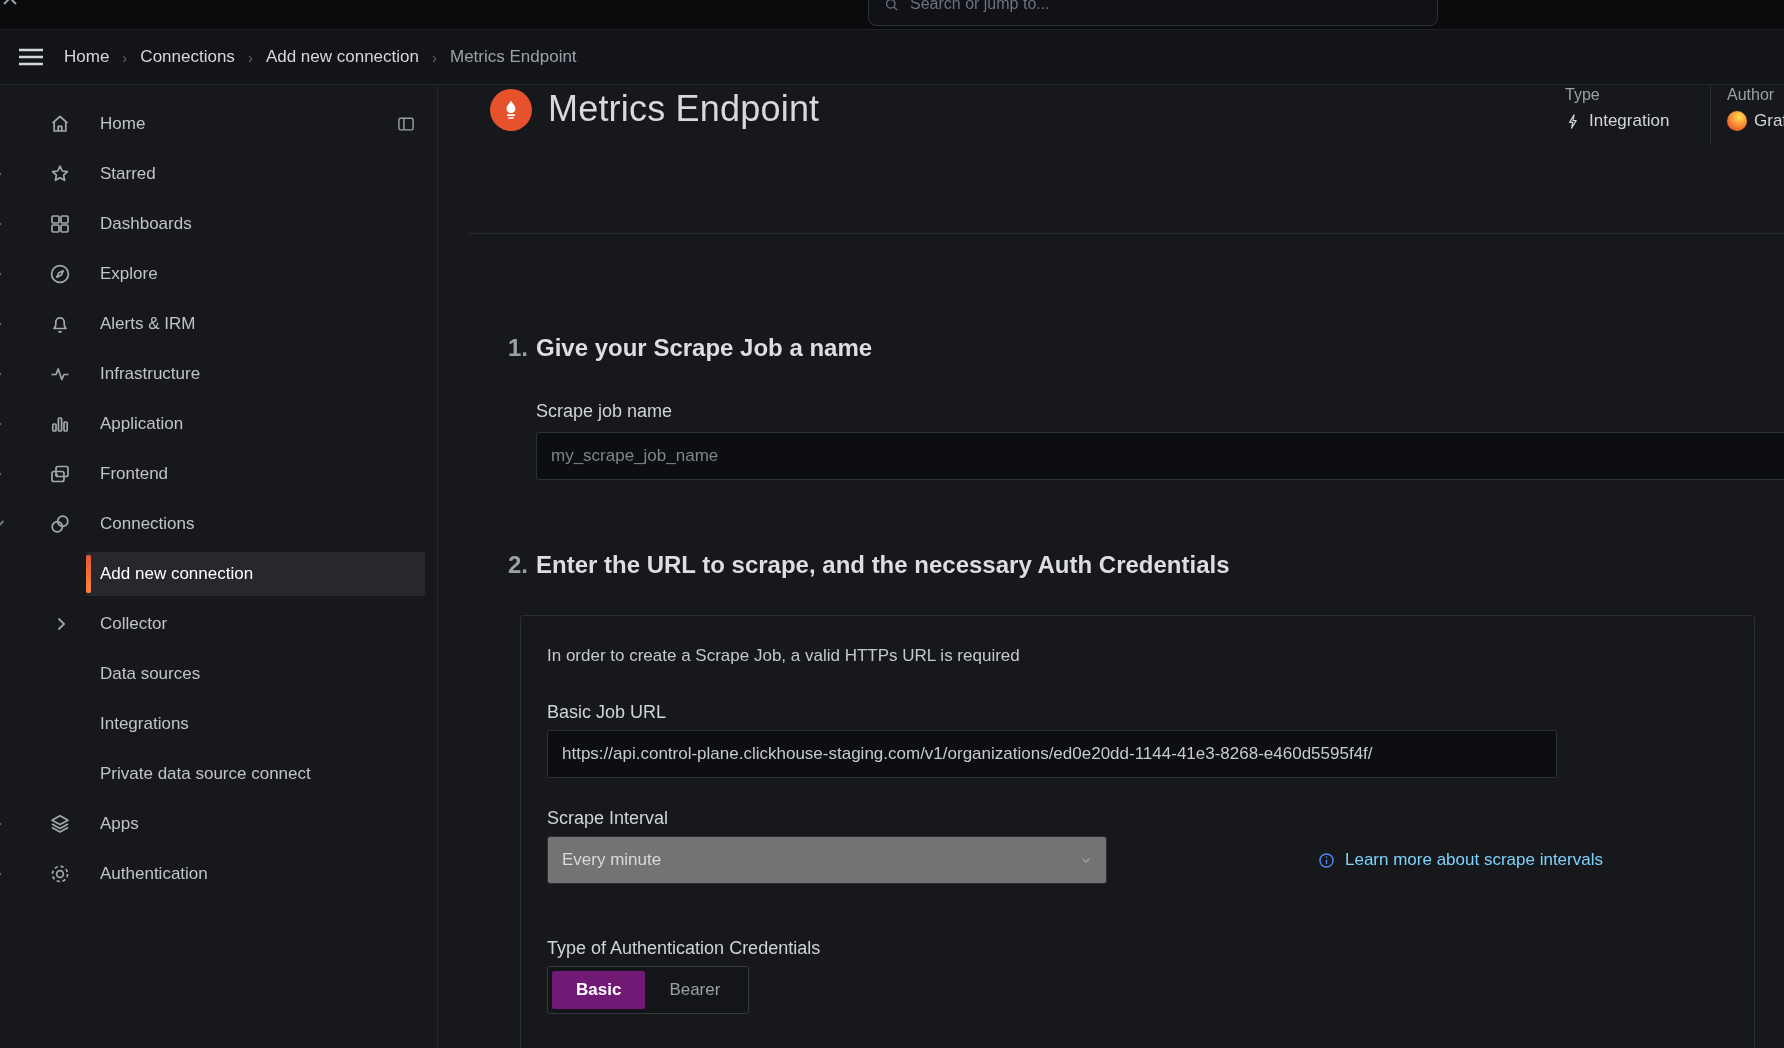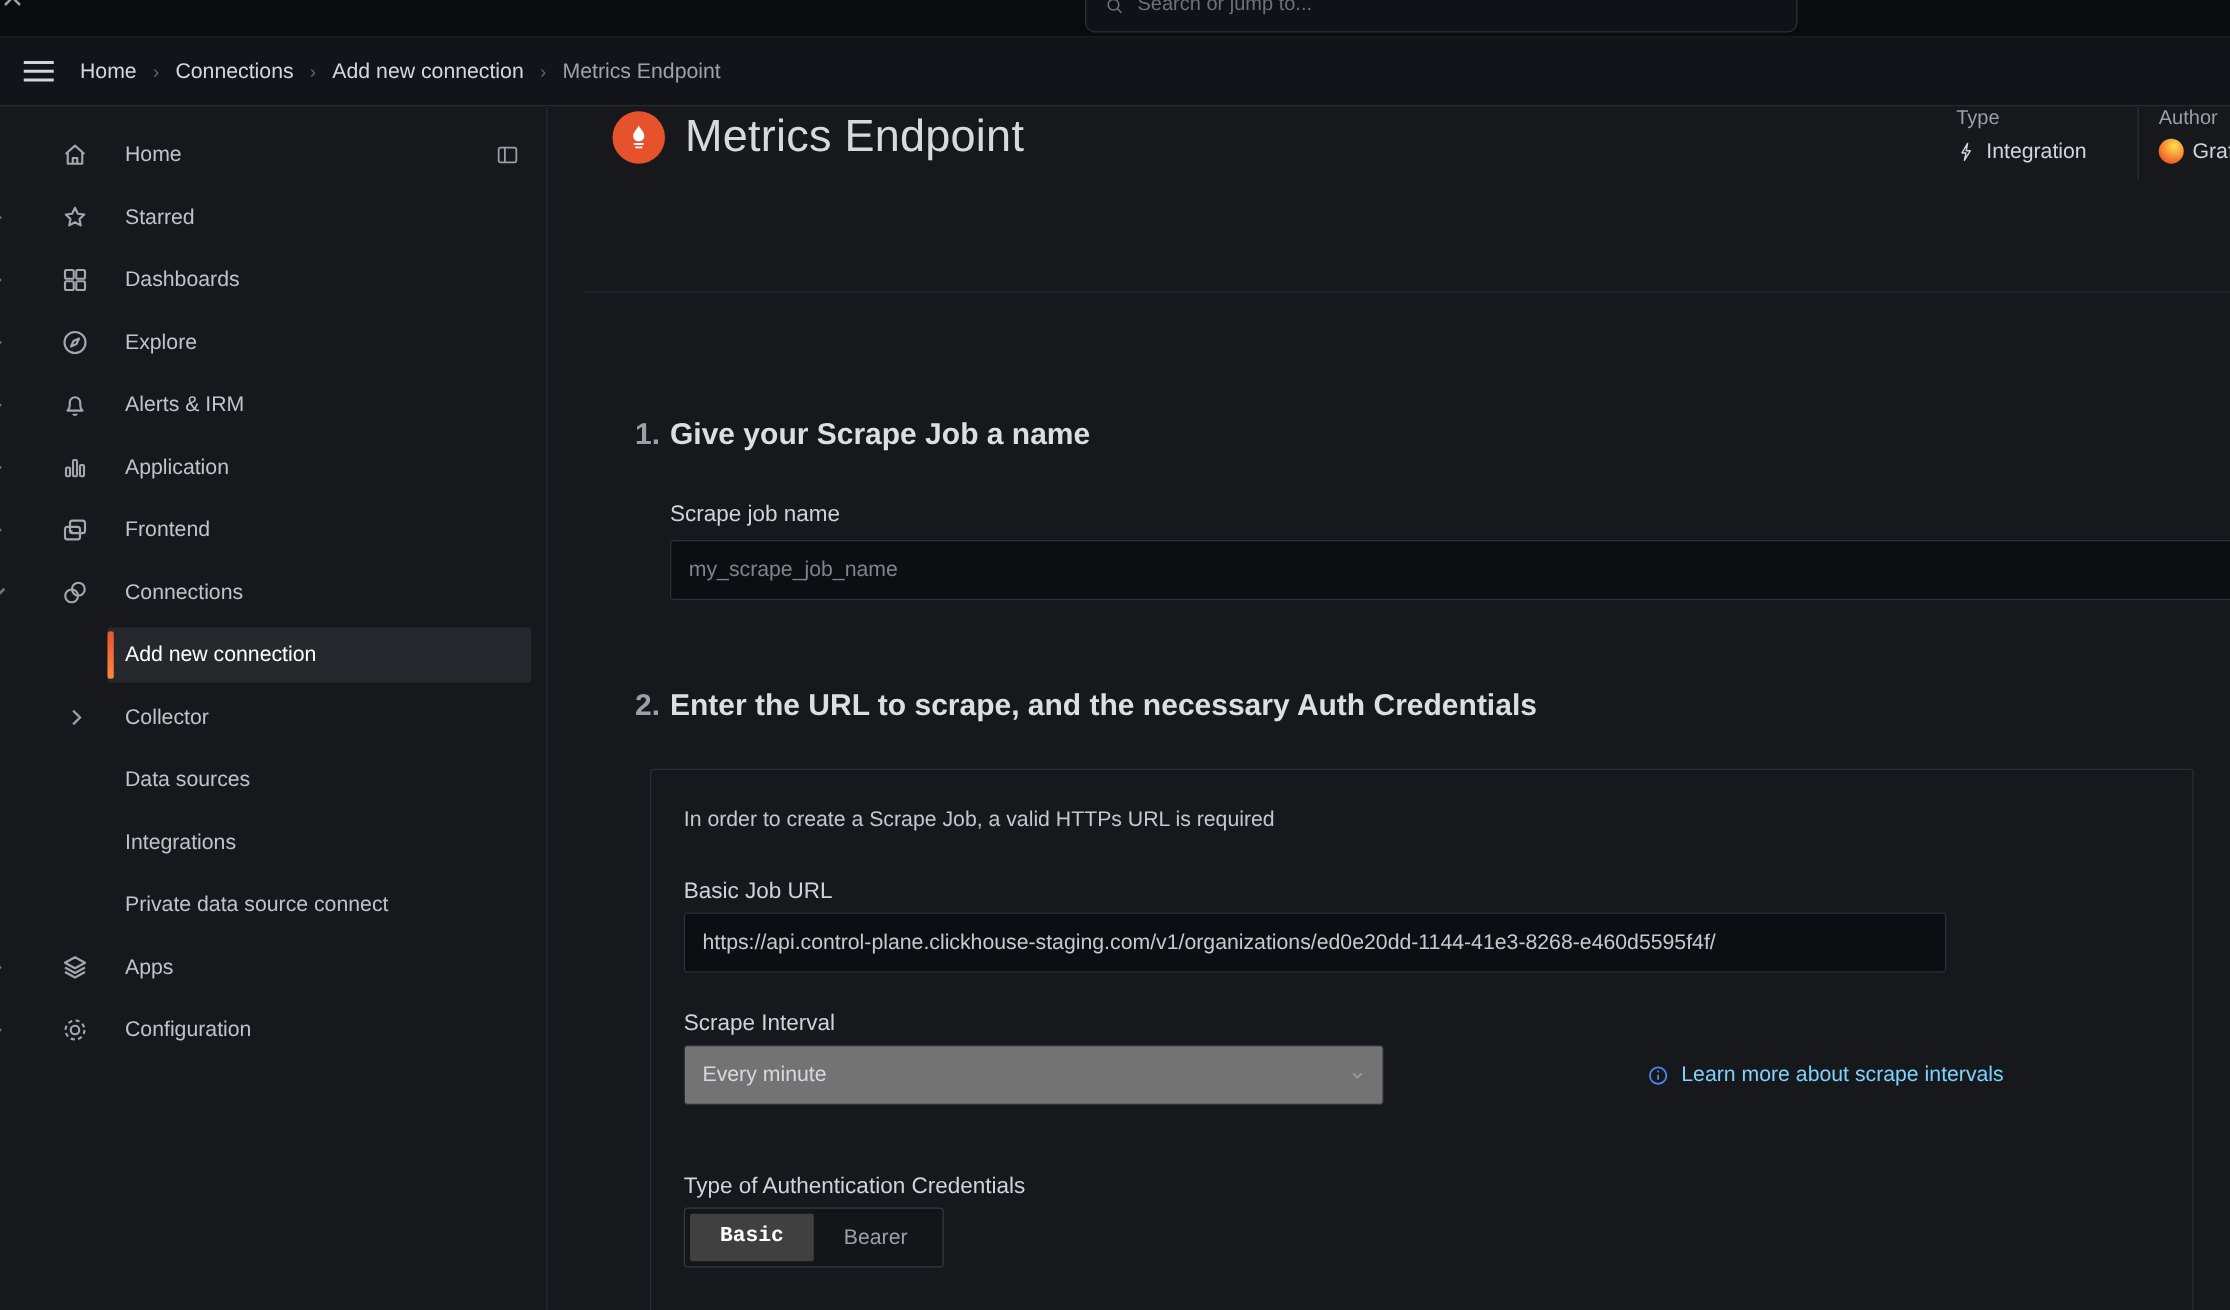--- a/index.html
+++ b/index.html
@@ -100,21 +100,21 @@
   #dropdown {
     width:560px; height:48px; background:#737373; border:1px solid #2c2f36; border-radius:3px;
     display:flex; align-items:center; justify-content:space-between; padding:0 12px 0 14px;
     font-size:17px; color:#d8d9dd; cursor:pointer;
   }
   #dropdown .chev { color:#9aa0a8; }
   #interval-link { position:absolute; left:770px; top:50%; transform:translateY(-50%); display:flex; align-items:center; gap:9px; color:#7dd3fc; font-size:17px; font-weight:500; cursor:pointer; white-space:nowrap; }
   #auth-label { margin-top:54px; }
   #auth-toggle { display:inline-flex; padding:4px; border:1px solid #35383f; border-radius:3px; background:#141519; }
   .seg { padding:9px 24px; font-size:17px; border-radius:2px; cursor:pointer; color:#9ba0a7; font-weight:500; }
-  .seg.selected { background:#404040; color:#ffffff; font-weight:700;font-family:Liberation Mono, monospace; }
+  .seg.selected { background:#701a75; color:#ffffff; font-weight:700; }
   #username-label { margin-top:44px; }
 </style>
 </head>
 <body>
 
 <div id="topstrip">
   <span id="topcaret">
     <svg width="16" height="10" viewBox="0 0 16 10" fill="none" stroke="currentColor" stroke-width="2">
         <path d="M2 8 L8 2 L14 8"></path>
       </svg>
@@ -221,20 +221,33 @@
     <span class="nav-icon">
       <svg width="24" height="24" viewBox="0 0 24 24" fill="none" stroke="currentColor" stroke-width="1.7" stroke-linejoin="round">
           <path d="M6 16.5 h12 c-1.2-1-1.8-2-1.8-4.3 V10 a4.2 4.2 0 0 0 -8.4 0 v2.2 c0 2.3-.6 3.3-1.8 4.3 z"></path>
           <path d="M10.5 19 a1.6 1.6 0 0 0 3 0"></path>
         </svg>
     </span>
     <span class="nav-label">Alerts &amp; IRM</span>
   </div>
 
 
+  <div class="nav-row">
+    <span class="edge-chev">
+        <svg width="9" height="14" viewBox="0 0 9 14" fill="none" stroke="currentColor" stroke-width="2">
+          <path d="M1.5 1.5 L7 7 L1.5 12.5"></path>
+        </svg>
+      </span>
+    <span class="nav-icon">
+      <svg width="24" height="24" viewBox="0 0 24 24" fill="none" stroke="currentColor" stroke-width="1.7" stroke-linejoin="round">
+          <polyline points="3.5 12.5 8 12.5 10.2 7 13.8 17.5 16 12.5 20.5 12.5"></polyline>
+        </svg>
+    </span>
+    <span class="nav-label">Infrastructure</span>
+  </div>
 
   <div class="nav-row">
     <span class="edge-chev">
         <svg width="9" height="14" viewBox="0 0 9 14" fill="none" stroke="currentColor" stroke-width="2">
           <path d="M1.5 1.5 L7 7 L1.5 12.5"></path>
         </svg>
       </span>
     <span class="nav-icon">
       <svg width="24" height="24" viewBox="0 0 24 24" fill="none" stroke="currentColor" stroke-width="1.7">
           <rect x="4.8" y="12" width="3.2" height="7" rx="1"></rect>
@@ -333,21 +346,21 @@
         <svg width="9" height="14" viewBox="0 0 9 14" fill="none" stroke="currentColor" stroke-width="2">
           <path d="M1.5 1.5 L7 7 L1.5 12.5"></path>
         </svg>
       </span>
     <span class="nav-icon">
       <svg width="24" height="24" viewBox="0 0 24 24" fill="none" stroke="currentColor" stroke-width="1.7">
           <circle cx="12" cy="12" r="7.6" stroke-dasharray="3.3 2.7"></circle>
           <circle cx="12" cy="12" r="3.4"></circle>
         </svg>
     </span>
-    <span class="nav-label">Configuration</span>
+    <span class="nav-label">Authentication</span>
   </div>
 
 </div>
 
 <div id="main">
 
   <div id="prom-icon">
     <svg width="26" height="26" viewBox="0 0 24 24">
       <path fill="#ffffff" d="M12 3.2 c1.1 2.8 4.1 4.5 4.1 7.6 0 2.3-1.7 3.9-4.1 3.9 s-4.1-1.6-4.1-3.9 c0-3.1 3-4.8 4.1-7.6 z"></path>
       <rect x="8.2" y="16" width="7.6" height="1.6" rx="0.8" fill="#ffffff"></rect>

